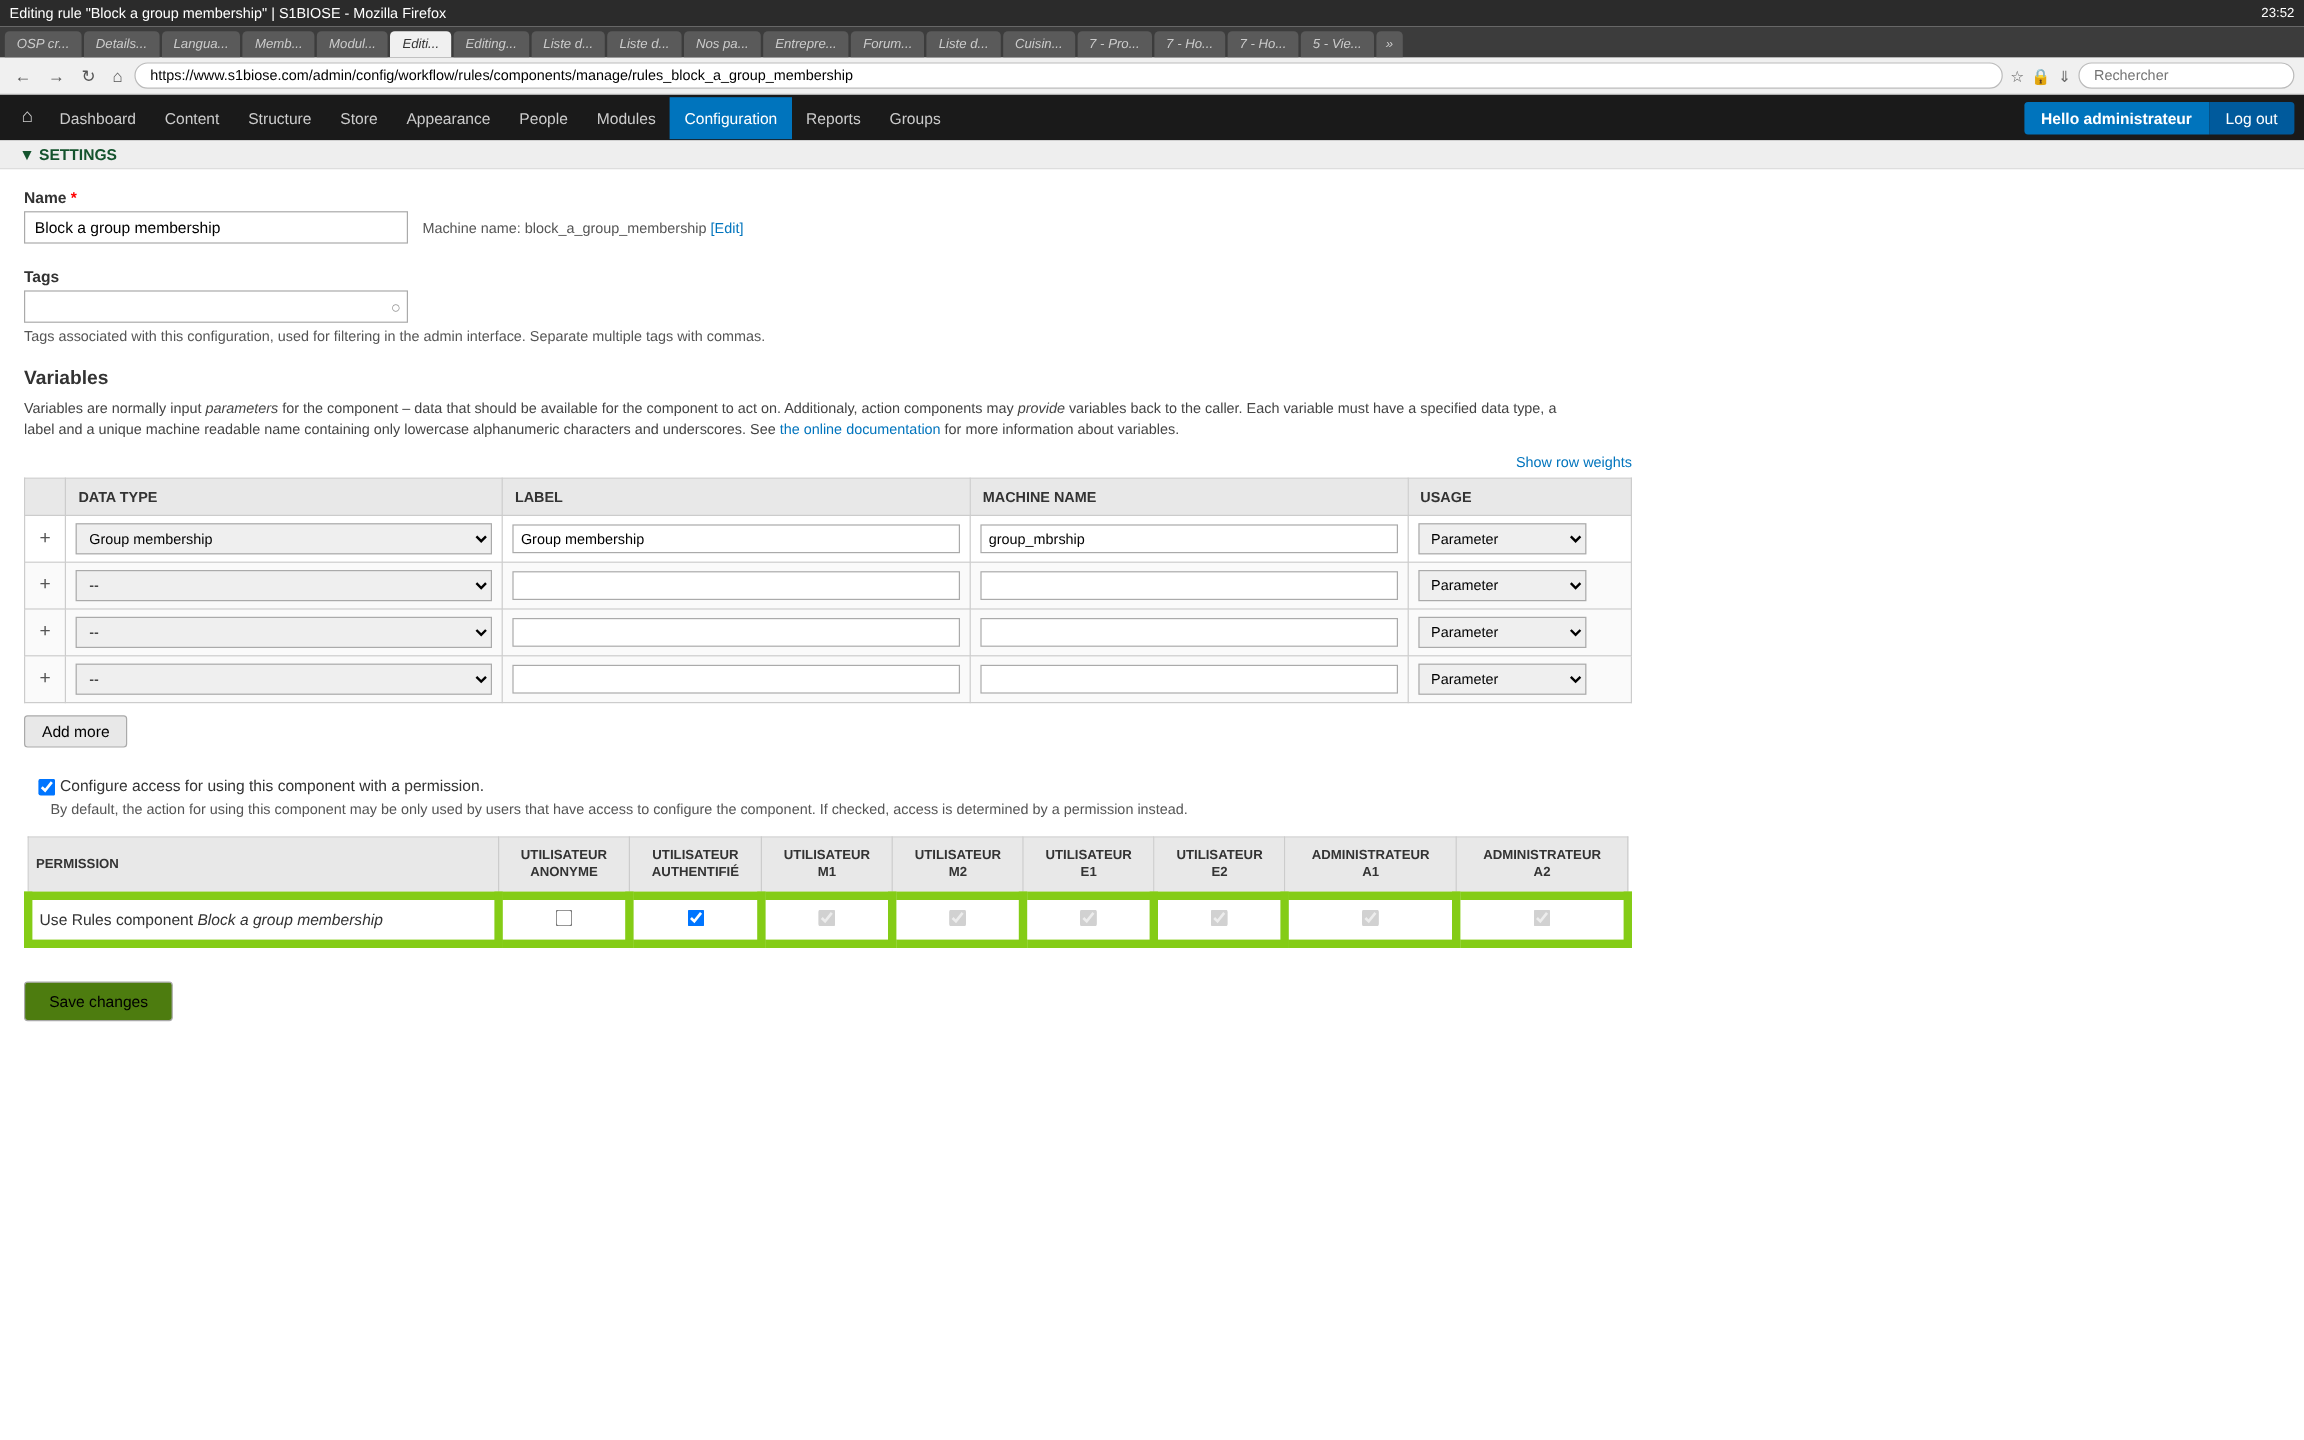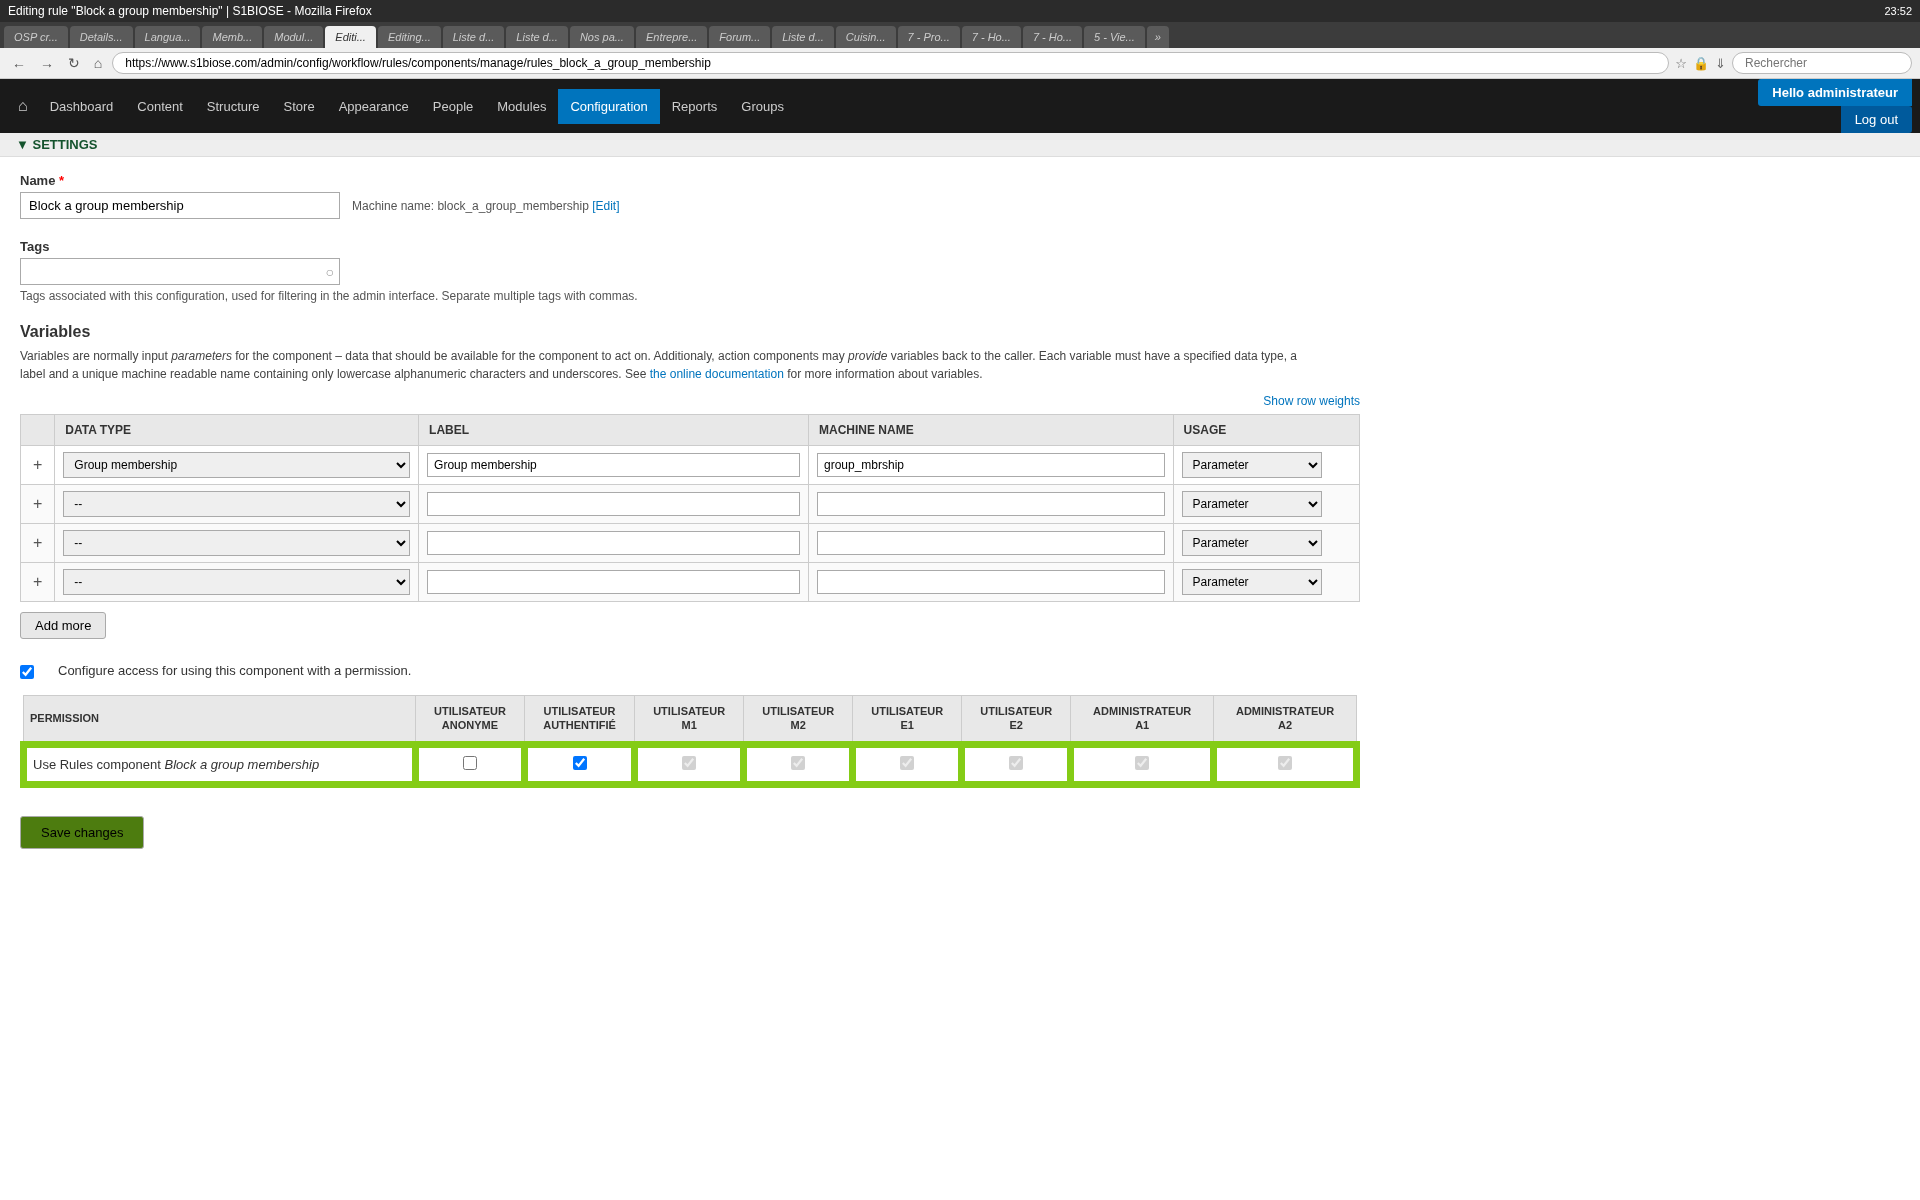--- a/index.html
+++ b/index.html
@@ -86,21 +86,21 @@
     .drupal-nav-item {
       color: #ccc;
       font-size: 13px;
       padding: 10px 12px;
       cursor: pointer;
       text-decoration: none;
       white-space: nowrap;
     }
     .drupal-nav-item.active { background: #0074bd; color: #fff; }
     .drupal-nav-home { color: #ccc; padding: 10px 10px; font-size: 16px; }
-    .drupal-nav-right { margin-left: auto; display: flex; align-items: flex-end; gap: 0; flex-direction: column; }
+    .drupal-nav-right { margin-left: auto; display: flex; align-items: center; gap: 0; }
     .hello-badge {
       background: #0074bd;
       color: #fff;
       padding: 6px 14px;
       font-size: 13px;
       border-radius: 3px 0 0 3px;
     }
     .hello-badge span { font-weight: bold; }
     .logout-btn {
       background: #005a9c;
@@ -201,21 +201,21 @@
       border: 1px solid #aaa;
       padding: 5px 14px;
       font-size: 13px;
       cursor: pointer;
       margin-top: 10px;
       border-radius: 3px;
     }
 
     
     .configure-access { margin: 20px 0 16px 0; }
-    .configure-access label { display: flex; align-items: flex-start; gap: 24px; font-size: 13px; cursor: pointer; }
+    .configure-access label { display: flex; align-items: flex-start; gap: 4px; font-size: 13px; cursor: pointer; margin-left: 12px; }
     .configure-access input[type="checkbox"] { margin-top: 2px; width: 14px; height: 14px; }
     .configure-hint { font-size: 12px; color: #555; margin-top: 4px; margin-left: 22px; max-width: 1050px; }
 
     
     .perm-table { width: 100%; border-collapse: collapse; border: 1px solid #ccc; margin-bottom: 20px; }
     .perm-table th {
       background: #e8e8e8;
       border: 1px solid #ccc;
       padding: 8px 6px;
       font-size: 11px;
@@ -457,20 +457,21 @@
 
     <button class="add-more-btn">Add more</button>
   </div>
 
   
   <div class="configure-access">
     <label>
       <input type="checkbox" checked="" style="">
       <span>Configure access for using this component with a permission.</span>
     </label>
+    <div class="configure-hint">By default, the action for using this component may be only used by users that have access to configure the component. If checked, access is determined by a permission instead.</div>
   </div>
 
   
   <table class="perm-table">
     <thead>
       <tr>
         <th class="left-align">PERMISSION</th>
         <th>UTILISATEUR<br>ANONYME</th>
         <th>UTILISATEUR<br>AUTHENTIFIÉ</th>
         <th>UTILISATEUR<br>M1</th>

